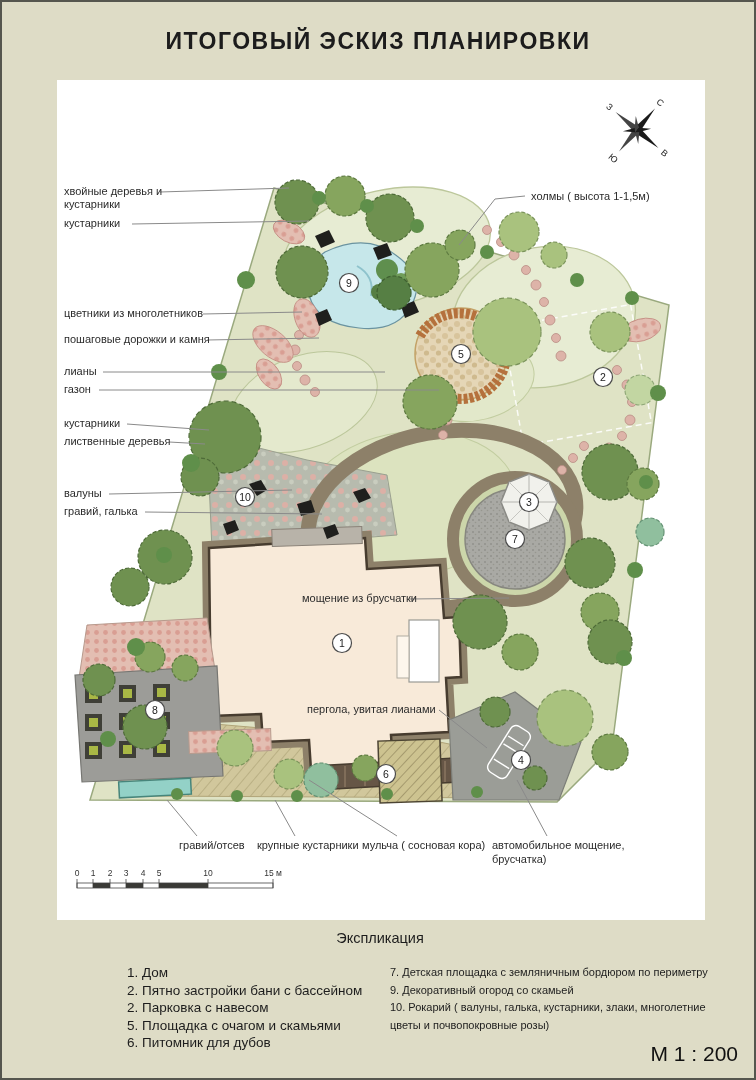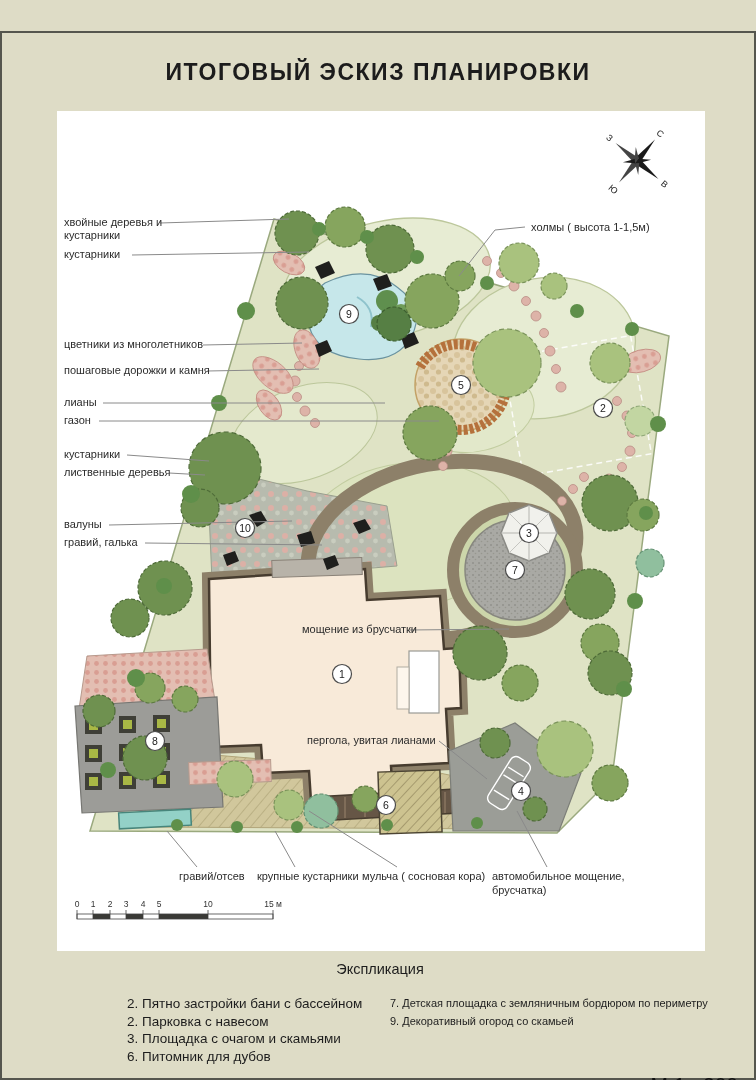--- a/index.html
+++ b/index.html
@@ -8,21 +8,20 @@
     background:#dedcc6;
     font-family:"Liberation Sans", sans-serif;
     position:relative;
     overflow:hidden;
   }
   .page{
     position:absolute;inset:0;
     border:2px solid #55564e;
     box-sizing:border-box;
     background:#dedcc6;
-    margin-top:31px;
   }
   .title{
     position:absolute;top:26px;left:0;width:100%;
     text-align:center;
     font-size:23px;font-weight:600;letter-spacing:1.5px;
     color:#1c1c1c;
   }
   .paper{
     position:absolute;left:55px;top:78px;width:648px;height:840px;
     background:#ffffff;
@@ -470,27 +469,29 @@
         <rect x="82" y="7" width="49" height="5" fill="#3a3a36"></rect>
         <rect x="0" y="7" width="196" height="5" fill="none" stroke="#444" stroke-width="0.8"></rect>
       </g>
     </svg>
   </div>
 
   <div class="legend">
     <div class="legend-heading">Экспликация</div>
     <div class="legend-cols">
       <div class="legend-col-left">
+        <div class="legend-item">1. Дом</div>
         <div class="legend-item">2. Пятно застройки бани с бассейном</div>
         <div class="legend-item">2. Парковка с навесом</div>
-        <div class="legend-item">3. Площадка с очагом и скамьями</div>
+        <div class="legend-item">5. Площадка с очагом и скамьями</div>
         <div class="legend-item">6. Питомник для дубов</div>
       </div>
       <div class="legend-col-right">
         <div class="legend-item">7. Детская площадка с земляничным бордюром по периметру</div>
         <div class="legend-item">9. Декоративный огород со скамьей</div>
+        <div class="legend-item">10. Рокарий  ( валуны, галька, кустарники, злаки, многолетние цветы и почвопокровные розы)</div>
       </div>
     </div>
   </div>
 
   <div class="scale-note">М 1 : 200</div>
 
 </div>
 
 </body></html>

